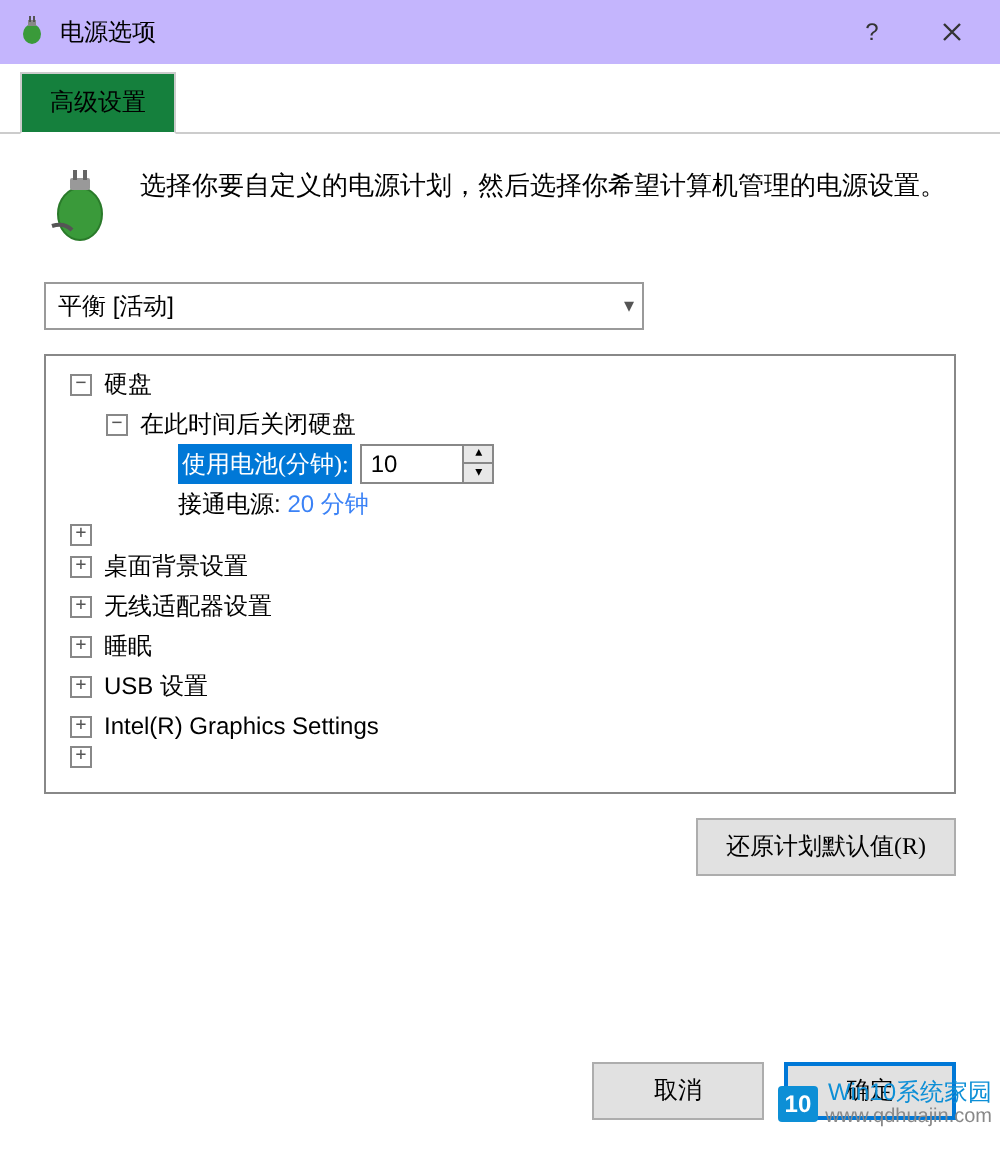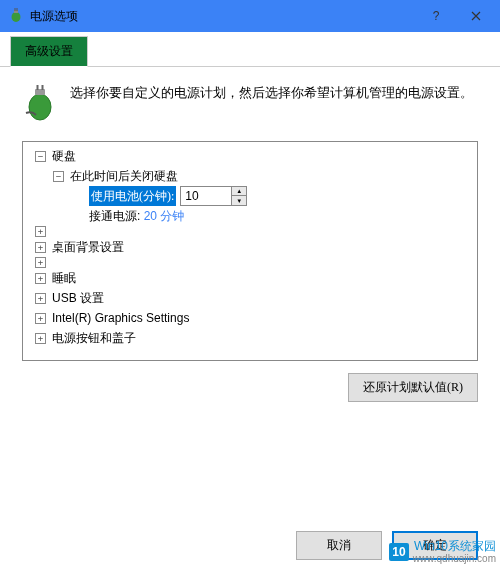--- a/index.html
+++ b/index.html
@@ -10,21 +10,21 @@
   width: 500px;
   height: 576px;
   overflow: hidden;
   position: relative;
 }
 .titlebar {
   height: 32px;
   display: flex;
   align-items: center;
   padding: 0 4px 0 8px;
-  background: #3b82f6;
+  background: #c4b5fd;
 }
 .titlebar .icon {
   width: 16px; height: 16px;
   margin-right: 6px;
   display: flex; align-items: center; justify-content: center;
 }
 .titlebar .title { flex: 1; font-size: 12px; }
 .titlebar .winbtn {
   width: 40px; height: 28px;
   display: flex; align-items: center; justify-content: center;
@@ -202,20 +202,24 @@
         <ellipse cx="18" cy="24" rx="11" ry="13" fill="none" stroke="#2a7a2a" stroke-width="1"></ellipse>
         <rect x="13" y="6" width="10" height="6" fill="#999" rx="1"></rect>
         <rect x="14.5" y="2" width="2" height="5" fill="#666"></rect>
         <rect x="19.5" y="2" width="2" height="5" fill="#666"></rect>
         <path d="M4 30 Q10 28 14 32" stroke="#555" stroke-width="2" fill="none"></path>
       </svg>
     </div>
     <div class="intro-text">选择你要自定义的电源计划，然后选择你希望计算机管理的电源设置。</div>
   </div>
 
+  <div class="plan-select">
+    <span>平衡 [活动]</span>
+    <span class="chev">▾</span>
+  </div>
 
   <div class="tree-box">
     <div class="tree">
       <div class="node ind1">
         <span class="exp">−</span>
         <span>硬盘</span>
       </div>
       <div class="node ind2">
         <span class="exp">−</span>
         <span>在此时间后关闭硬盘</span>
@@ -236,36 +240,36 @@
       </div>
       <div class="node ind1">
           <span class="exp">+</span>
         </div>
       <div class="node ind1">
           <span class="exp">+</span>
           <span>桌面背景设置</span>
         </div>
       <div class="node ind1">
           <span class="exp">+</span>
+          <span>无线适配器设置</span>
         </div>
       <div class="node ind1">
           <span class="exp">+</span>
           <span>睡眠</span>
         </div>
       <div class="node ind1">
           <span class="exp">+</span>
           <span>USB 设置</span>
         </div>
       <div class="node ind1">
           <span class="exp">+</span>
           <span>Intel(R) Graphics Settings</span>
         </div>
       <div class="node ind1">
           <span class="exp">+</span>
-          <span>电源按钮和盖子</span>
         </div>
 
     </div>
   </div>
 
   <div class="restore-row">
     <button class="btn">还原计划默认值(R)</button>
   </div>
 
 </div>

